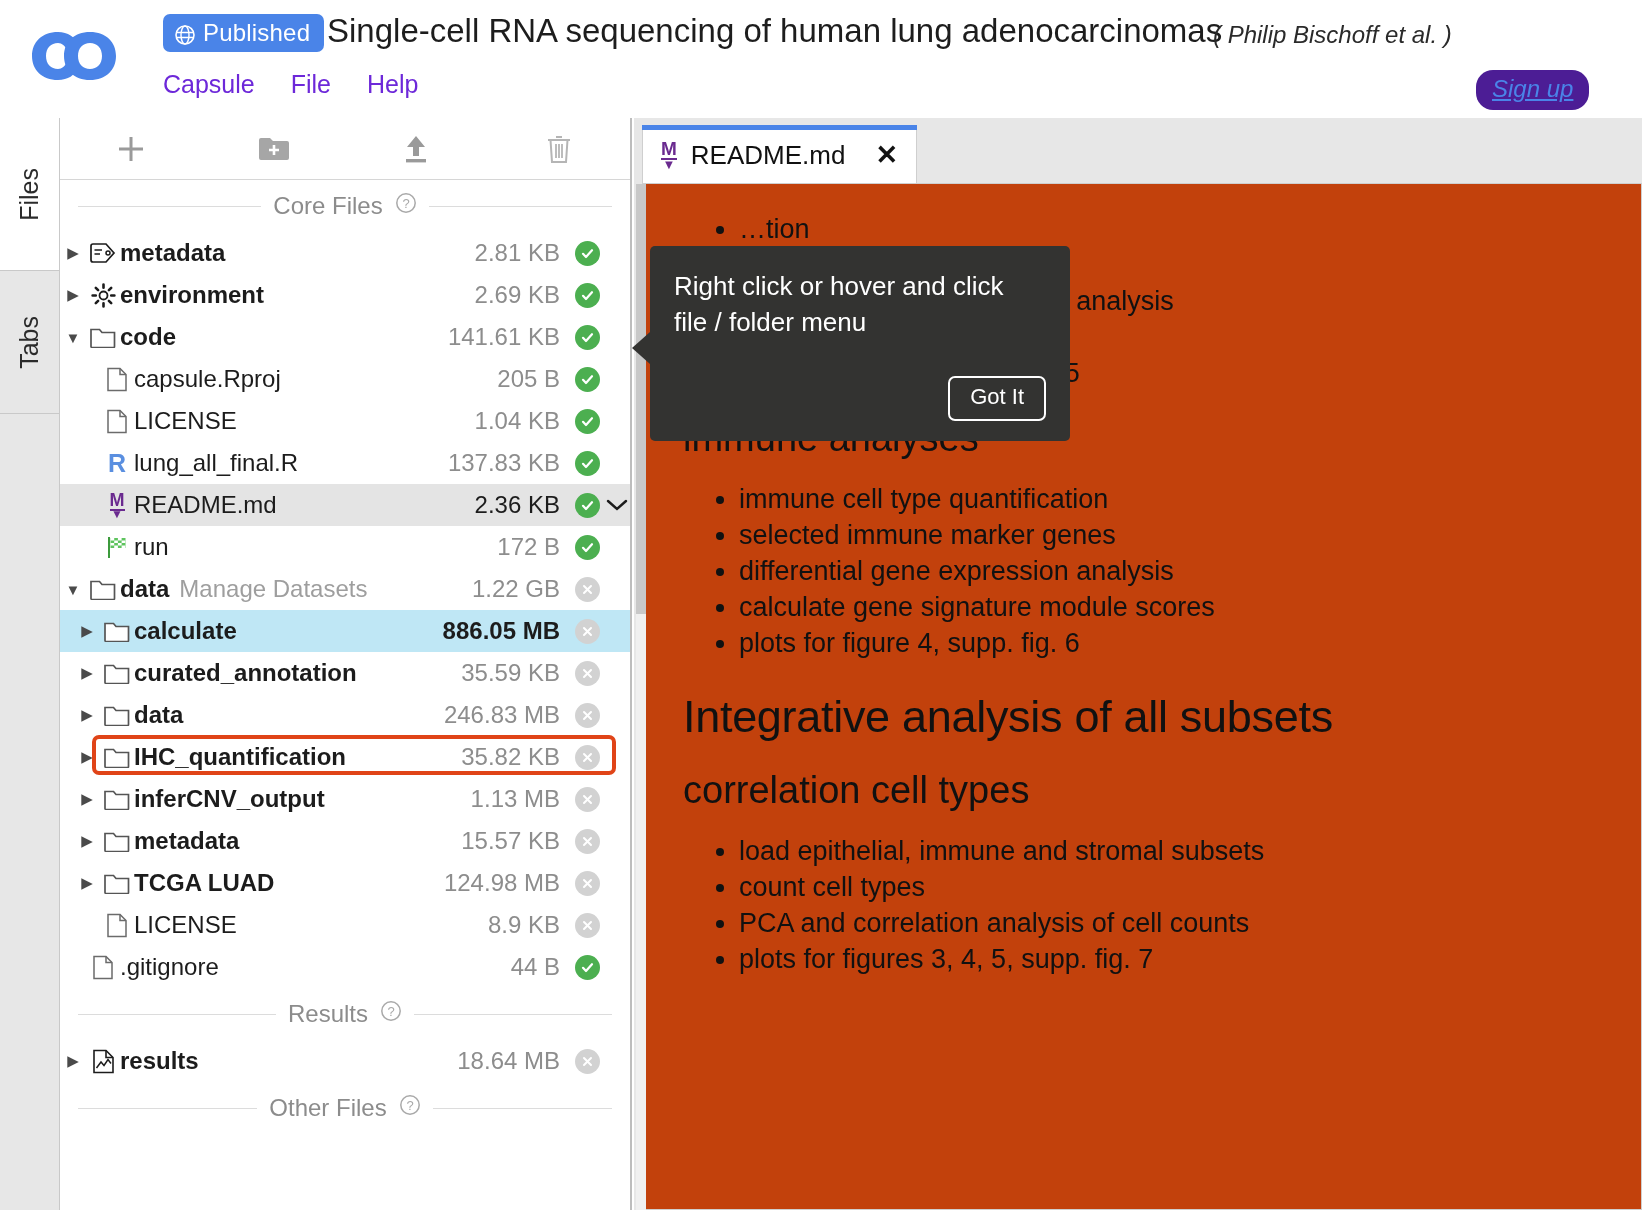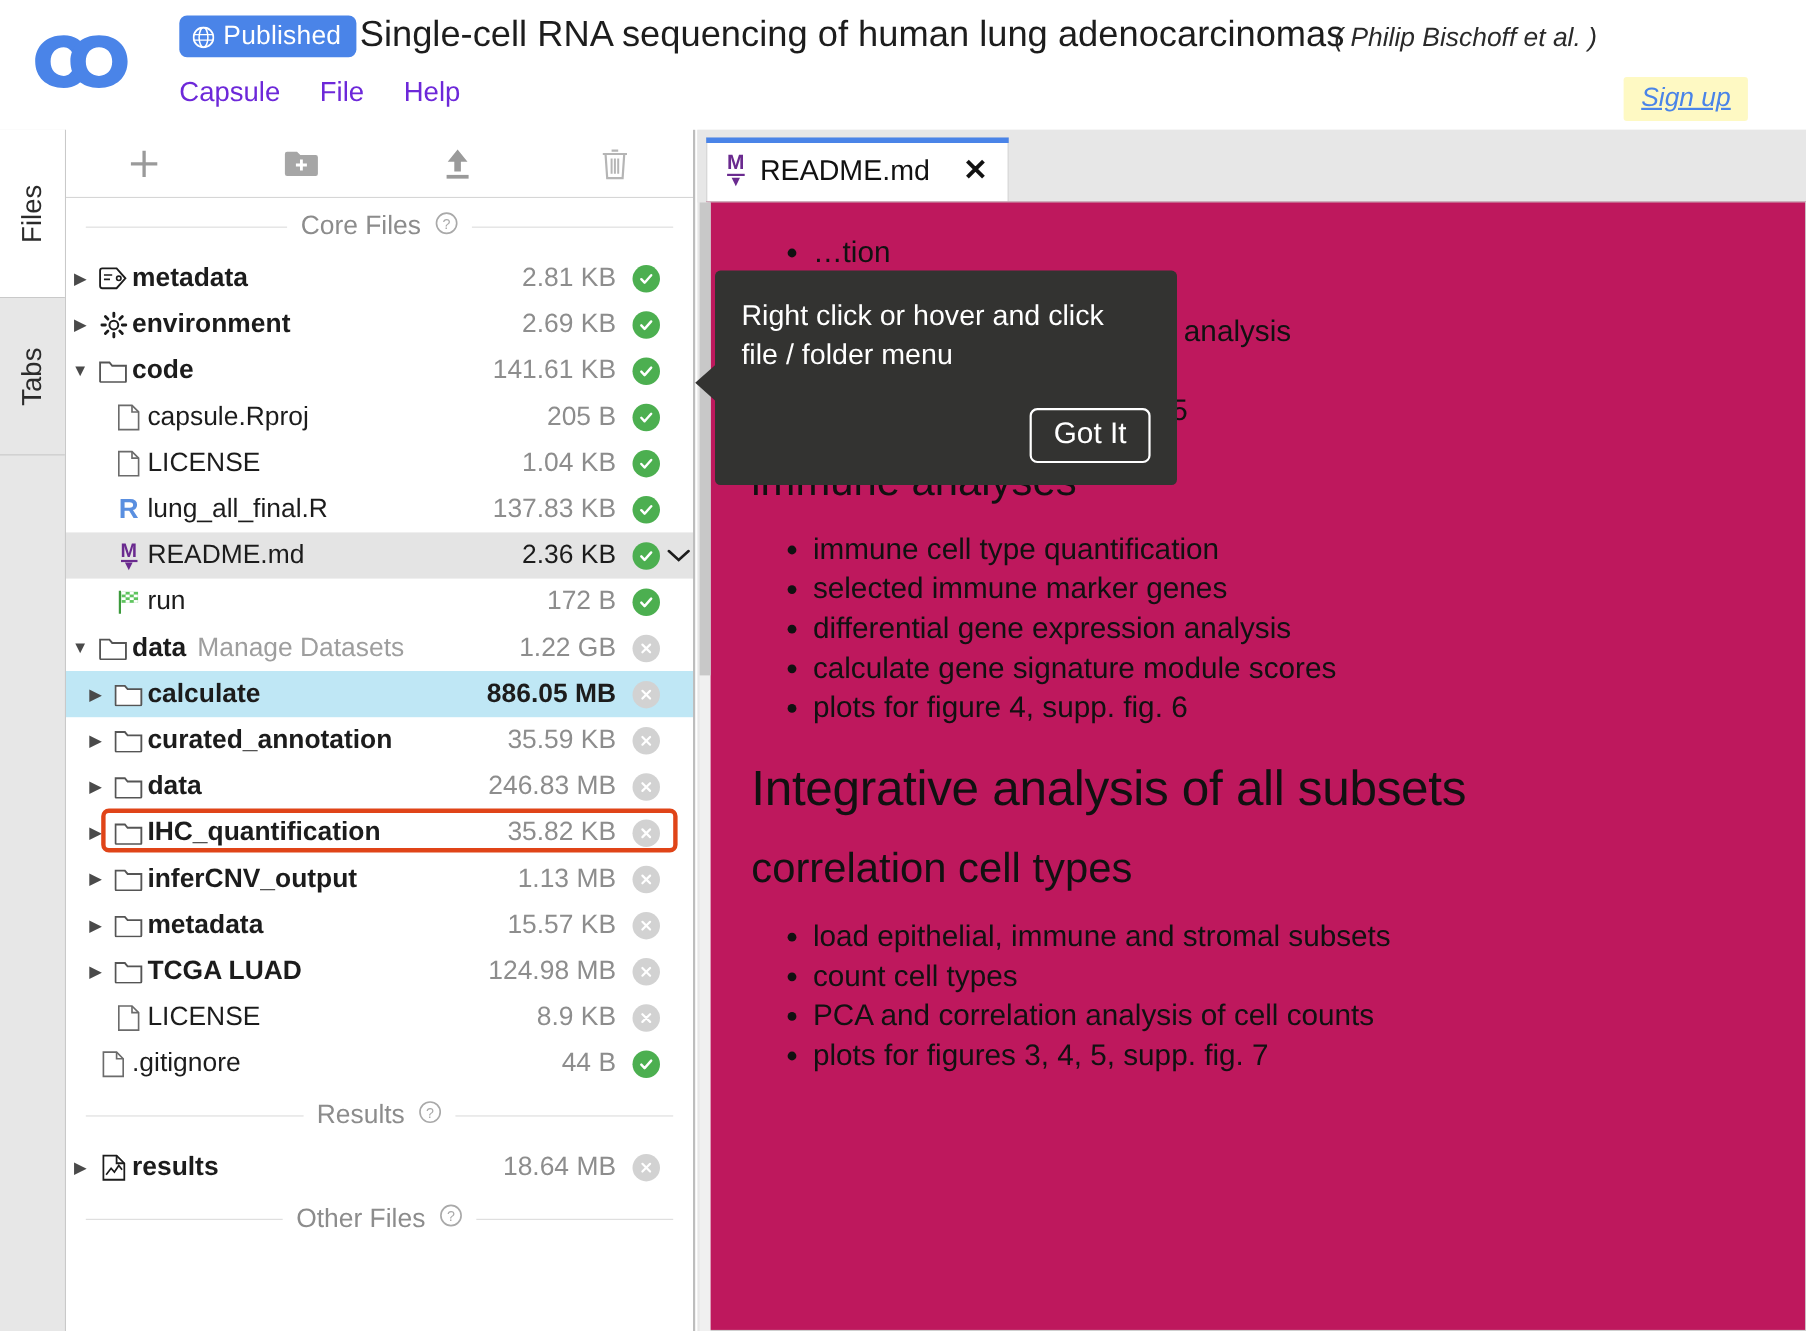--- a/index.html
+++ b/index.html
@@ -26,21 +26,21 @@
     font-size: 33px; color:#1d1d1d; white-space: nowrap;
   }
   .authors {
     position:absolute; left: 1213px; top: 21px;
     font-size: 24px; font-style: italic; color:#2a2a2a; white-space: nowrap;
   }
   .menubar { position:absolute; left:163px; top:70px; display:flex; gap:36px; }
   .menubar > div { font-size: 25px; color:#6d28d9; cursor:pointer; }
   .signup {
     position:absolute; left:1476px; top:70px;
-    background:#fef9c3; border-radius:3px; padding:5px 16px 7px 16px;
+    background:#4c1d95; border-radius:17px; padding:5px 16px 7px 16px;
   }
   .signup a {
     font-size:24px; color:#4a84e8; font-style:italic;
     text-decoration: underline; white-space:nowrap;
   }
 
   
   .rail { position:absolute; left:0; top:118px; width:60px; height:1092px; background:#e7e7e7; border-right:1px solid #c9c9c9;}
   .rail-tab {
     width:59px; border-bottom:1px solid #c9c9c9;
@@ -100,21 +100,21 @@
     background:#fff; border:1px solid #cfcfcf; border-bottom:none;
     display:flex; align-items:center; gap:14px; padding:0 18px;
     font-size:26px; color:#111;
   }
   .tab .topline { position:absolute; left:-1px; right:-1px; top:-1px; height:5px; background:#4a84e8; }
   .tab .close { margin-left:auto; font-size:27px; font-weight:bold; cursor:pointer; line-height:1; }
   .md-icon { color:#6a2a8f; font-weight:bold; font-size:19px; line-height:1; display:flex; flex-direction:column; align-items:center; }
   .md-icon u { text-decoration:none; border-bottom:2px solid #6a2a8f; }
   .md-icon i { font-style:normal; font-size:13px; margin-top:-2px; }
 
-  .docpane { position:absolute; left:8px; top:65px; width:1000px; height:1027px; background:#be185d; border:1px solid #cfcfcf; overflow:hidden; }
+  .docpane { position:absolute; left:8px; top:65px; width:1000px; height:1027px; background:#c2410c; border:1px solid #cfcfcf; overflow:hidden; }
   .doc { padding: 28px 40px 0 40px; color:#111; }
   .doc h1 { font-size:45px; font-weight:normal; margin: 30px 0 26px 0; letter-spacing:-.3px; }
   .doc h2 { font-size:38px; font-weight:normal; margin: 26px 0 22px 0; }
   .doc ul { margin: 0 0 6px 0; padding-left: 56px; }
   .doc li { font-size:27px; line-height:35px; margin-bottom:1px; }
 
   .scrollbar { position:absolute; left:636px; top:184px; width:10px; height:1026px; background:#f0f0f0; }
   .scrollthumb { position:absolute; left:636px; top:184px; width:10px; height:430px; background:#c8c8c8; }
 
   
@@ -125,21 +125,21 @@
   }
   .tooltip p { font-size:26px; line-height:36px; }
   .tooltip .arrow {
     position:absolute; left:-18px; top:86px;
     width:0; height:0; border-top:16px solid transparent;
     border-bottom:16px solid transparent; border-right:18px solid #333331;
   }
   .tooltip .gotit {
     position:absolute; right:24px; bottom:20px;
     border:2px solid #fff; border-radius:7px;
-    padding:6px 20px 9px 20px; font-size:27px; color:#fff; cursor:pointer; background:transparent;
+    padding:6px 20px 9px 20px; font-size:22px; color:#fff; cursor:pointer; background:transparent;
     font-family:"Liberation Sans", sans-serif;
   }
 </style>
 </head>
 <body>
 
 <div id="app">
 
   <div class="header">
     <div class="logo">

